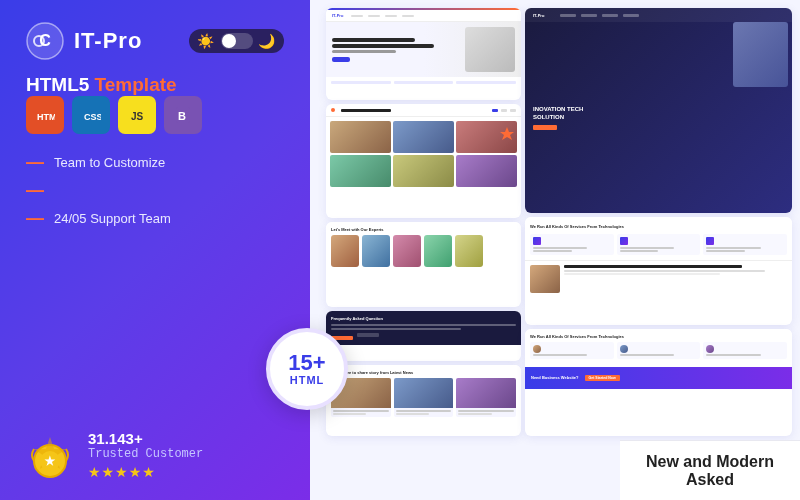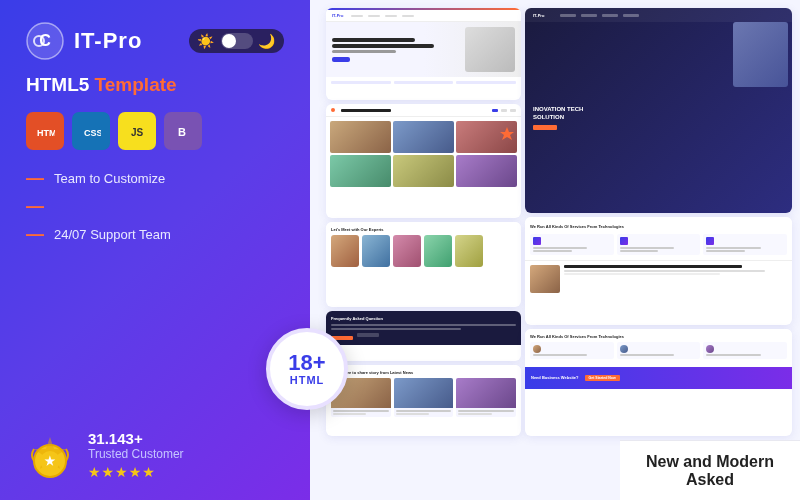--- a/index.html
+++ b/index.html
@@ -92,21 +92,20 @@
       margin-bottom: 2px;
     }
 
     .headline-orange {
       color: #ff6b35;
     }
 
     .subtitle {
       font-size: 19px;
       font-weight: 700;
-      margin-bottom: 16px;
     }
 
     .tech-icons {
       display: flex;
       gap: 8px;
       margin-bottom: 18px;
     }
 
     .tech-badge {
       width: 38px;
@@ -161,20 +160,21 @@
     .customer-info .count {
       font-size: 15px;
       font-weight: 800;
       color: #fff;
     }
 
     .customer-info .label {
       font-size: 12px;
       color: #c5c5ff;
       margin-bottom: 3px;
+      font-family: Liberation Mono, monospace;
     }
 
     .stars {
       color: #f5c518;
       font-size: 14px;
       letter-spacing: 1px;
     }
 
     
     .pages-circle-wrapper {
@@ -582,21 +582,21 @@
     <ul class="features-list">
       <li>
         <span class="dash">—</span>
         <span>Team to Customize</span>
       </li>
       <li>
         <span class="dash">—</span>
       </li>
       <li>
         <span class="dash">—</span>
-        <span>24/07 Support Team</span>
+        <span>24/05 Support Team</span>
       </li>
     </ul>
 
     <div class="customer-row">
 
       <svg class="medal-icon" viewBox="0 0 48 48">
         <circle cx="24" cy="30" r="16" fill="#f5c518" stroke="#e6a800" stroke-width="2"></circle>
         <polygon points="24,6 28,18 40,18 30,25 34,38 24,30 14,38 18,25 8,18 20,18" fill="#e6a800" opacity="0.5"></polygon>
         <circle cx="24" cy="30" r="10" fill="#f5c518"></circle>
         <text x="24" y="34" font-size="12" font-weight="900" fill="#fff" text-anchor="middle">★</text>
@@ -606,21 +606,21 @@
       </svg>
       <div class="customer-info">
         <div class="count">31.143+</div>
         <div class="label">Trusted Customer</div>
         <div class="stars">★★★★★</div>
       </div>
     </div>
 
     <div class="pages-circle-wrapper">
       <div class="pages-circle">
-        <span class="pages-number">18+</span>
+        <span class="pages-number">15+</span>
         <span class="pages-label">HTML</span>
       </div>
     </div>
 
   </div>
 
   <div class="right-panel">
 
     <div class="previews-area">
 

